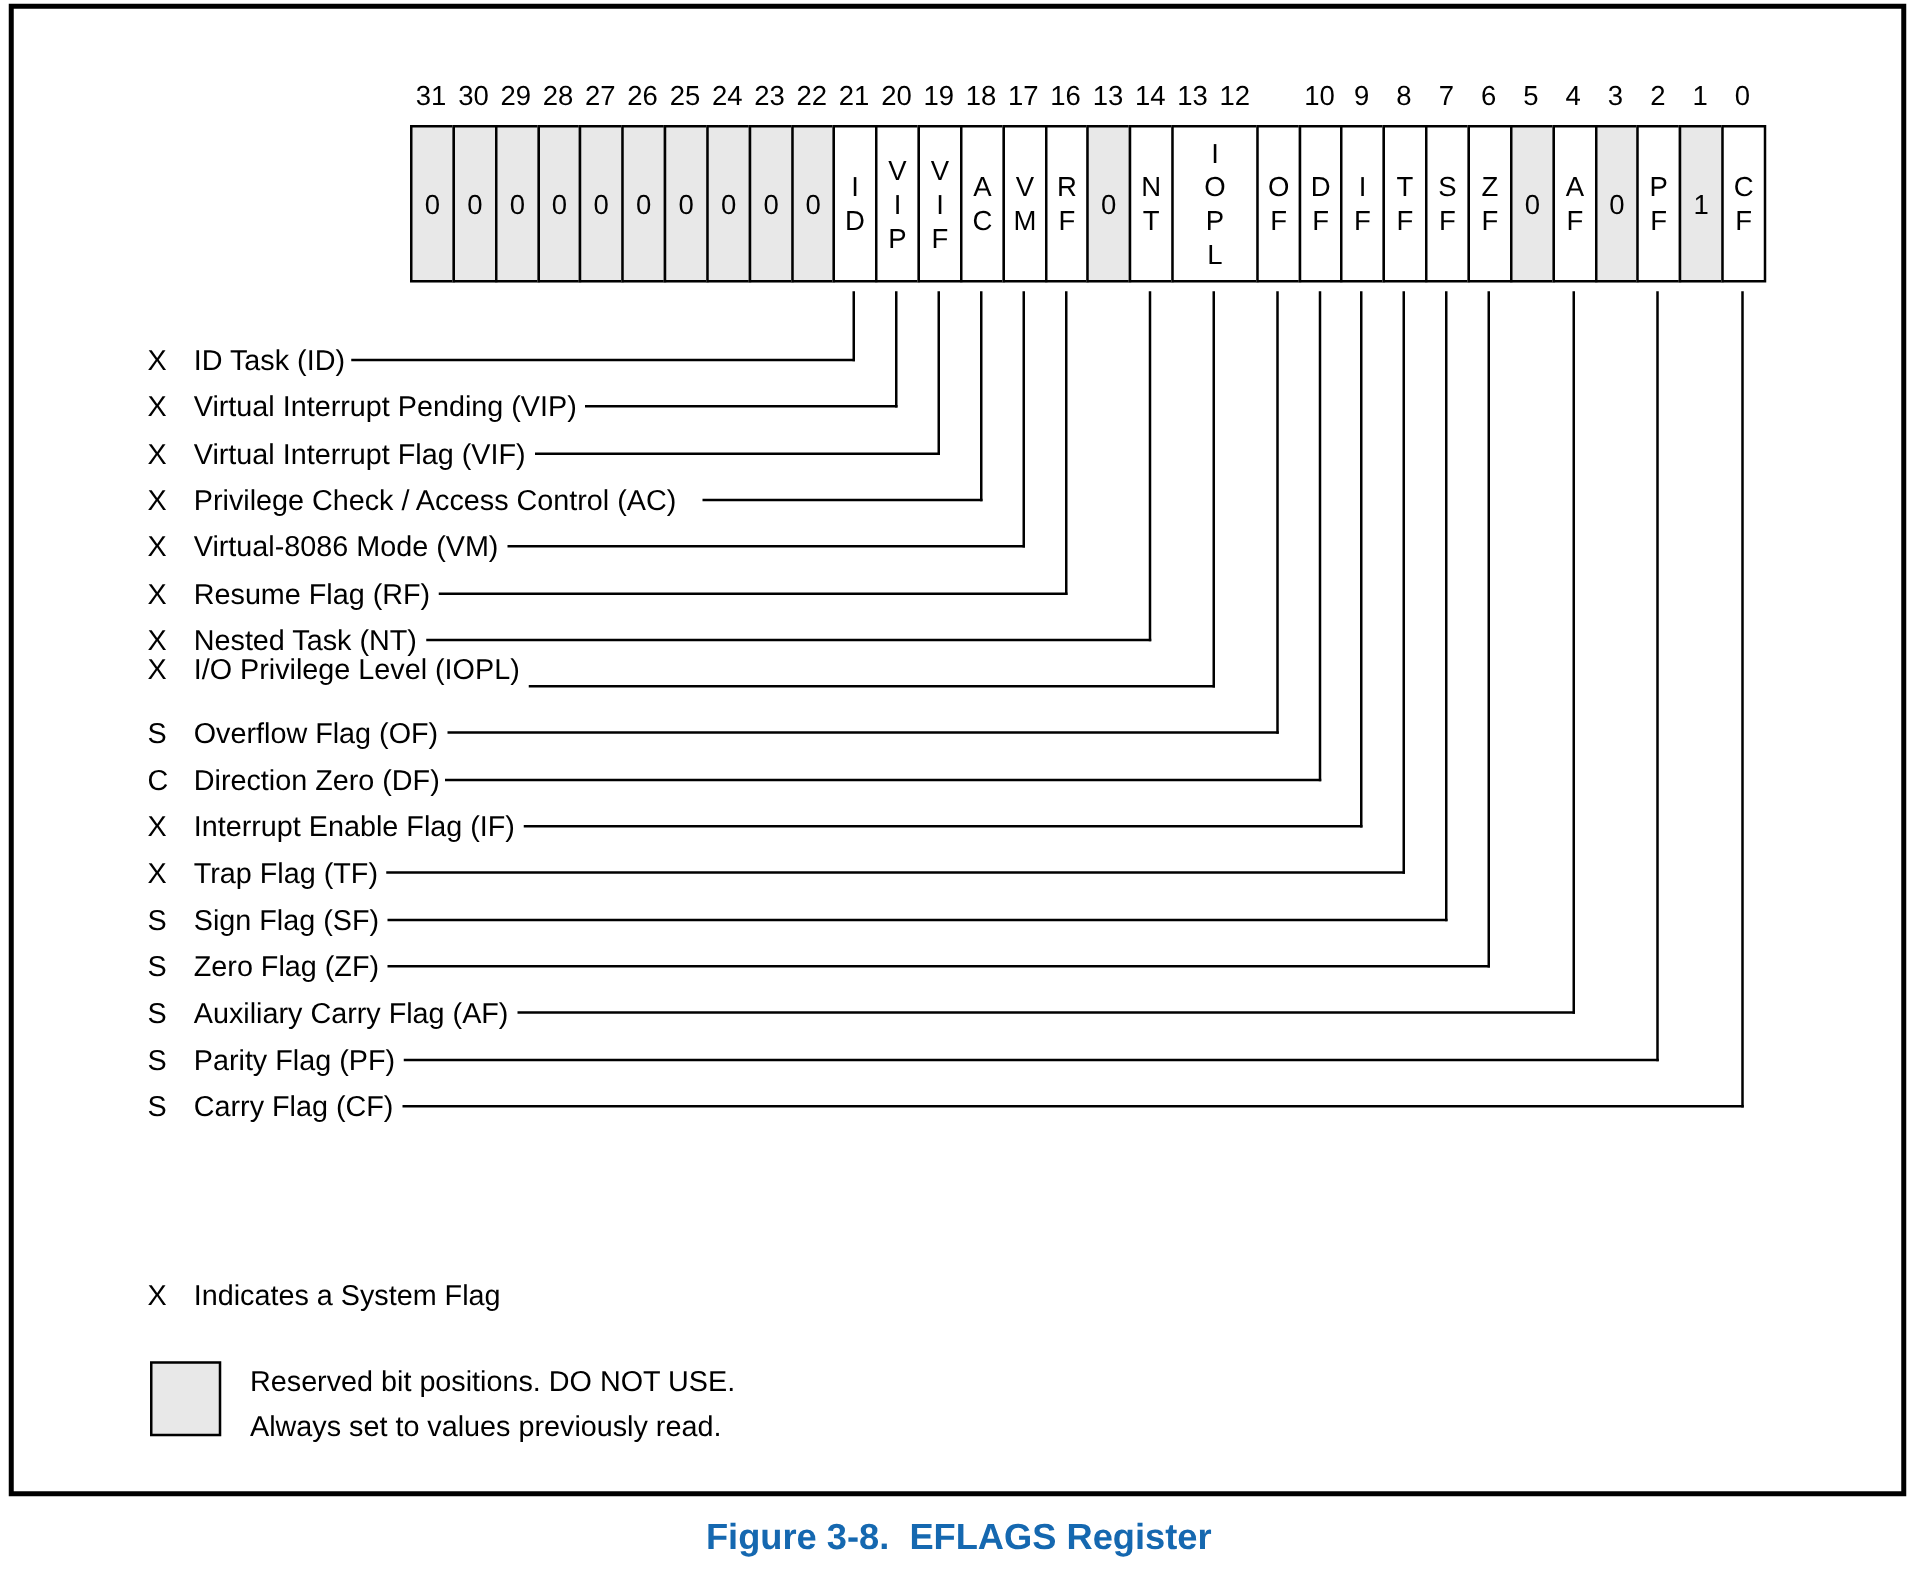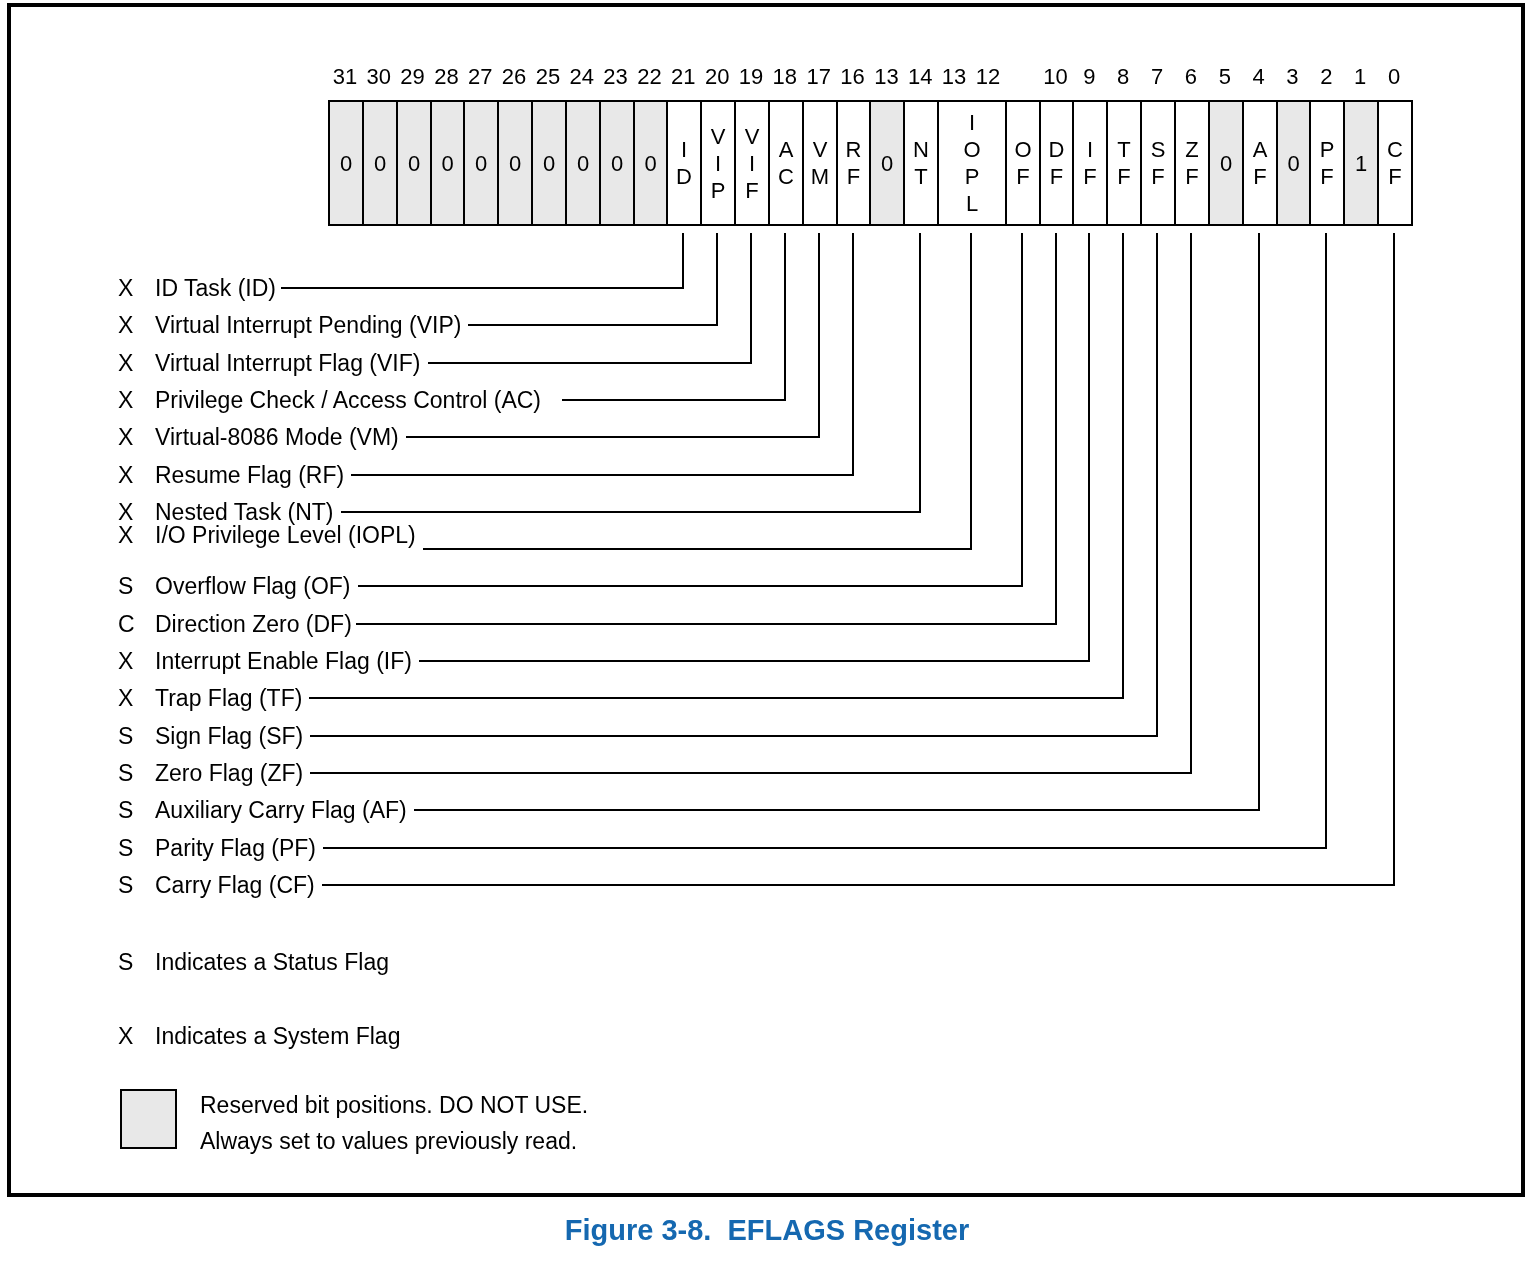--- a/index.html
+++ b/index.html
@@ -24,21 +24,20 @@
   .note { position:absolute; left:200px; top:1087px; font-size:23px; line-height:36px; }
   .caption { position:absolute; left:0; top:1214px; width:100%; text-align:center;
              font-size:29px; font-weight:bold; white-space:pre; }
 </style>
 </head>
 <body>
 
 <div id="stage" style="--reserved-fill: #e8e8e8;">
   <div class="frame"></div>
 
-  <div class="legend-row" style="top:947px"><span class="cat">S</span><span>Indicates a Status Flag</span></div>
   <div class="legend-row" style="top:1021px"><span class="cat">X</span><span>Indicates a System Flag</span></div>
 
   <div class="reserved-swatch"></div>
   <div class="note"><span>Reserved bit positions. DO NOT USE.</span><br><span>Always set to values previously read.</span></div>
 
   <div class="caption" style="color: rgb(21, 104, 176);">Figure 3-8.  EFLAGS Register</div>
 <div class="bit-num" style="left: 327.9px;">31</div>
     <div class="bit-num" style="left: 361.8px;">30</div>
     <div class="bit-num" style="left: 395.6px; text-align: center;">29</div>
     <div class="bit-num" style="left: 429.4px;">28</div>

